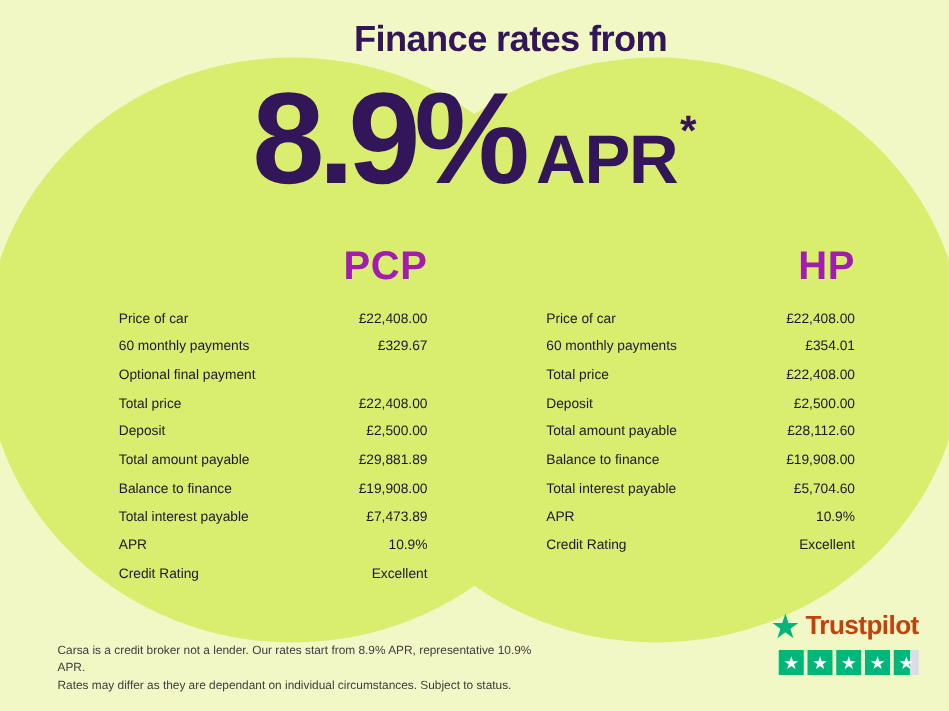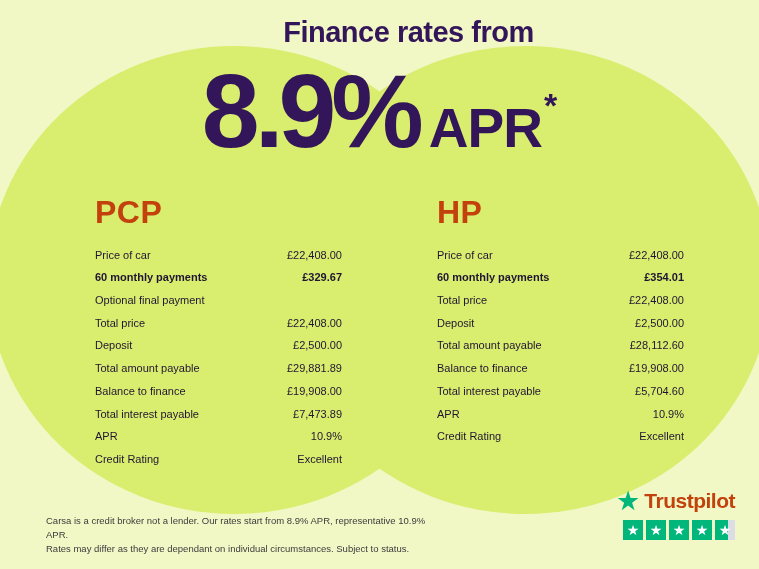--- a/index.html
+++ b/index.html
@@ -17,25 +17,25 @@
   .rate-wrap{position:absolute;top:59px;left:0;width:100%;display:flex;
              justify-content:center;align-items:baseline;color:#331659;text-align:right;}
   .rate-value{font-size:104px;font-weight:bold;letter-spacing:-5px;line-height:1;}
   .rate-unit{font-size:55px;font-weight:bold;letter-spacing:-1px;line-height:1;margin-left:10px;}
   .rate-asterisk{font-size:34px;font-weight:bold;position:relative;top:-30px;margin-left:2px;}
 
   
   .fin-col{position:absolute;top:196px;width:247px;}
   .fin-col.pcp{left:95px;}
   .fin-col.hp{left:437px;}
-  .fin-title{text-align:left;font-size:32px;line-height:32px;font-weight:bold;
-             color:#c2410c;letter-spacing:0.5px;margin-bottom:10px;}
+  .fin-title{text-align:right;font-size:32px;line-height:32px;font-weight:bold;
+             color:#a21caf;letter-spacing:0.5px;margin-bottom:10px;}
   .trow{display:flex;justify-content:space-between;align-items:flex-end;
         height:22.7px;font-size:11px;color:#201433;}
-  .trow.bold{font-weight:bold;}
+  .trow.bold{font-weight:normal;}
   .tlabel{white-space:nowrap;}
   .tvalue{white-space:nowrap;text-align:right;}
 
   
   .disclaimer{position:absolute;left:46px;top:514px;width:400px;
               font-size:9.5px;line-height:14px;color:#3c3c3c;}
 
   
   .trustpilot{position:absolute;right:24px;top:488px;display:flex;
               flex-direction:column;align-items:flex-end;}

